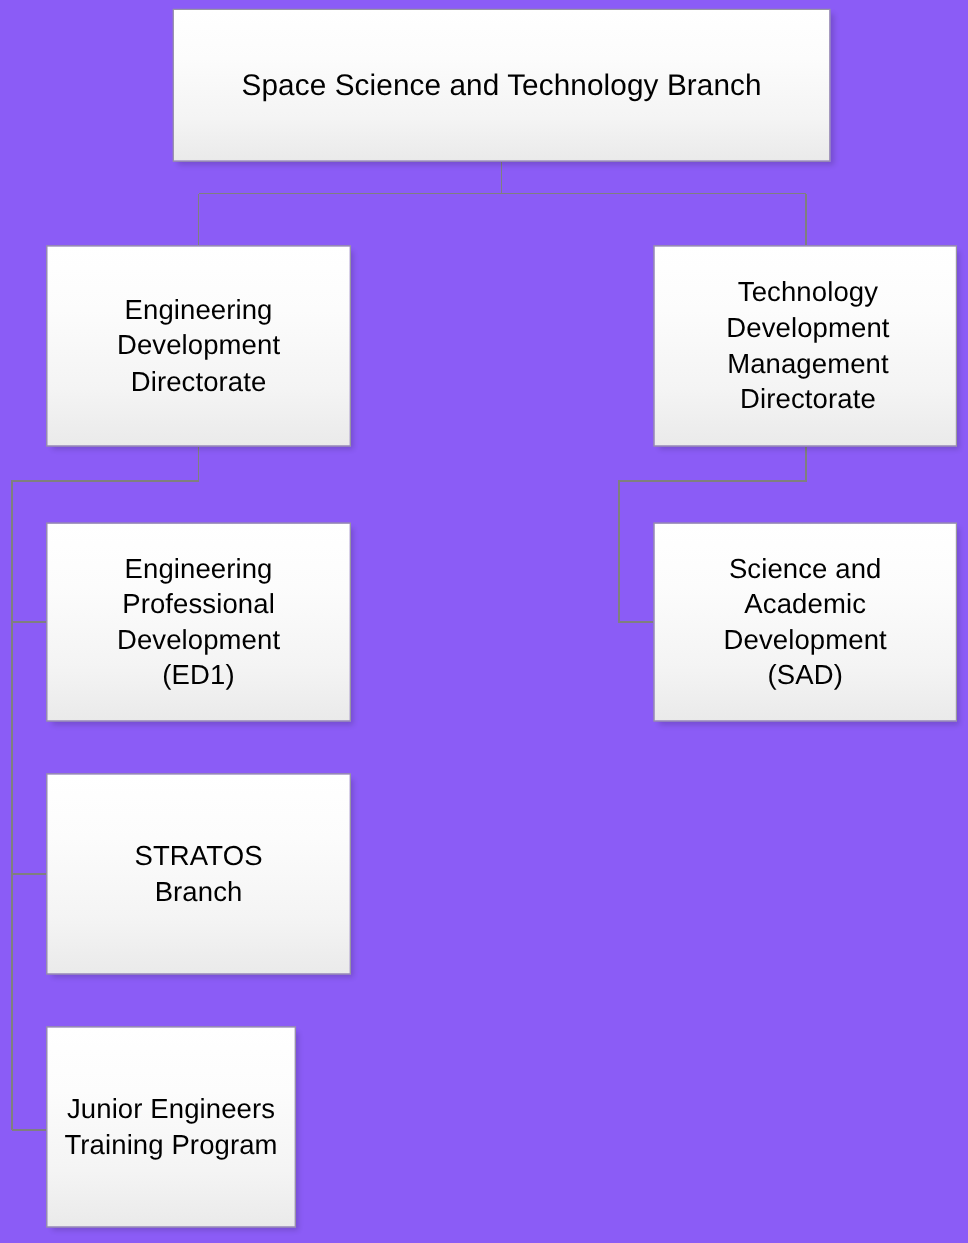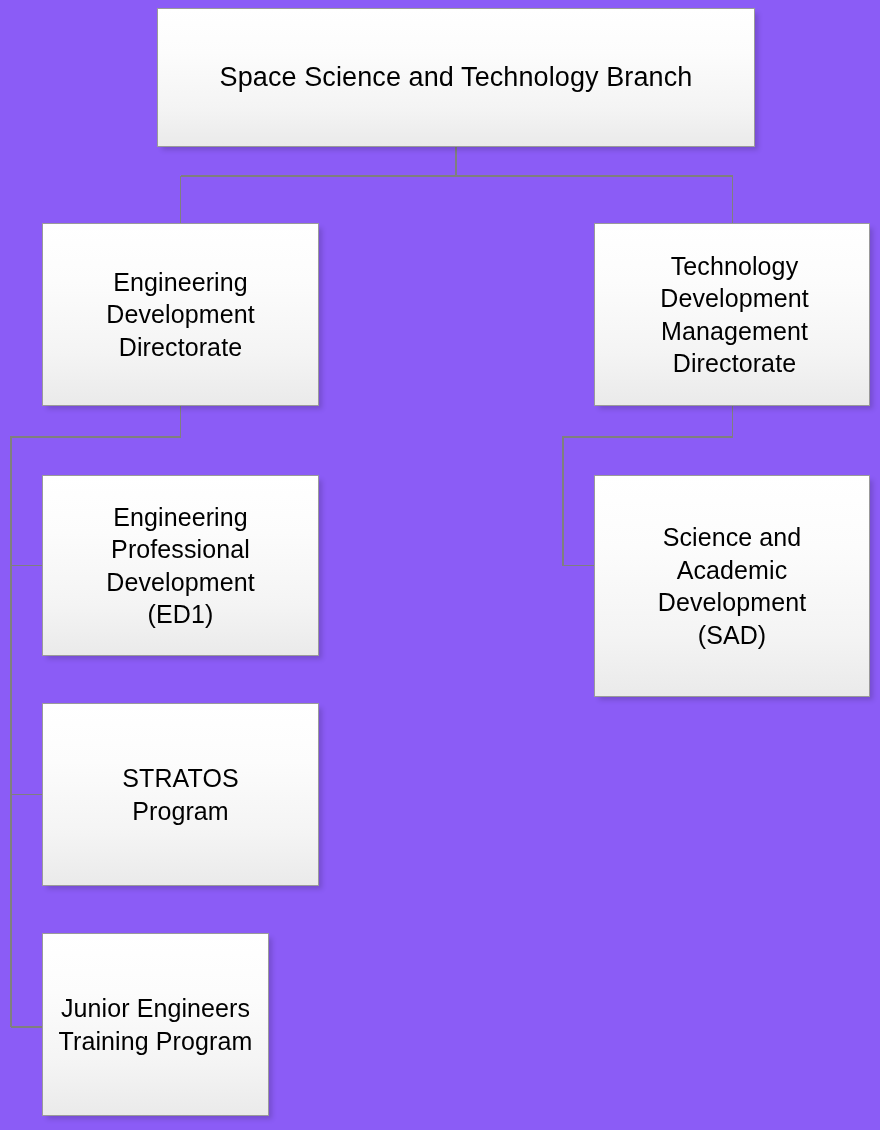--- a/index.html
+++ b/index.html
@@ -63,21 +63,21 @@
     letter-spacing: 0.1px;
   }
 
   
   #node-root            { left: 157px; top: 8px;    width: 598px; height: 139px; }
   #node-root .node-label      { font-size: 27px; }
 
   #node-eng-dev-dir     { left: 42px;  top: 223px;  width: 277px; height: 183px; }
   #node-tech-dev-mgmt   { left: 594px; top: 223px;  width: 276px; height: 183px; padding-left: 13px; }
   #node-eng-prof-dev    { left: 42px;  top: 475px;  width: 277px; height: 181px; }
-  #node-sci-acad-dev    { left: 594px; top: 475px;  width: 276px; height: 222px; }
+  #node-sci-acad-dev    { left: 594px; top: 475px;  width: 276px; height: 181px; }
   #node-stratos         { left: 42px;  top: 703px;  width: 277px; height: 183px; }
   #node-junior-eng      { left: 42px;  top: 933px;  width: 227px; height: 183px; }
 
   #node-eng-dev-dir .node-label,
   #node-tech-dev-mgmt .node-label,
   #node-eng-prof-dev .node-label,
   #node-sci-acad-dev .node-label,
   #node-stratos .node-label,
   #node-junior-eng .node-label { font-size: 25px; }
 </style>
@@ -125,21 +125,21 @@
 
   <div class="node" id="node-sci-acad-dev">
     <span class="node-label">Science and
 Academic
 Development
 (SAD)</span>
   </div>
 
   <div class="node" id="node-stratos">
     <span class="node-label">STRATOS
-Program</span>
+Branch</span>
   </div>
 
   <div class="node" id="node-junior-eng">
     <span class="node-label">Junior Engineers
 Training Program</span>
   </div>
 
 </div>
 
 </body></html>

